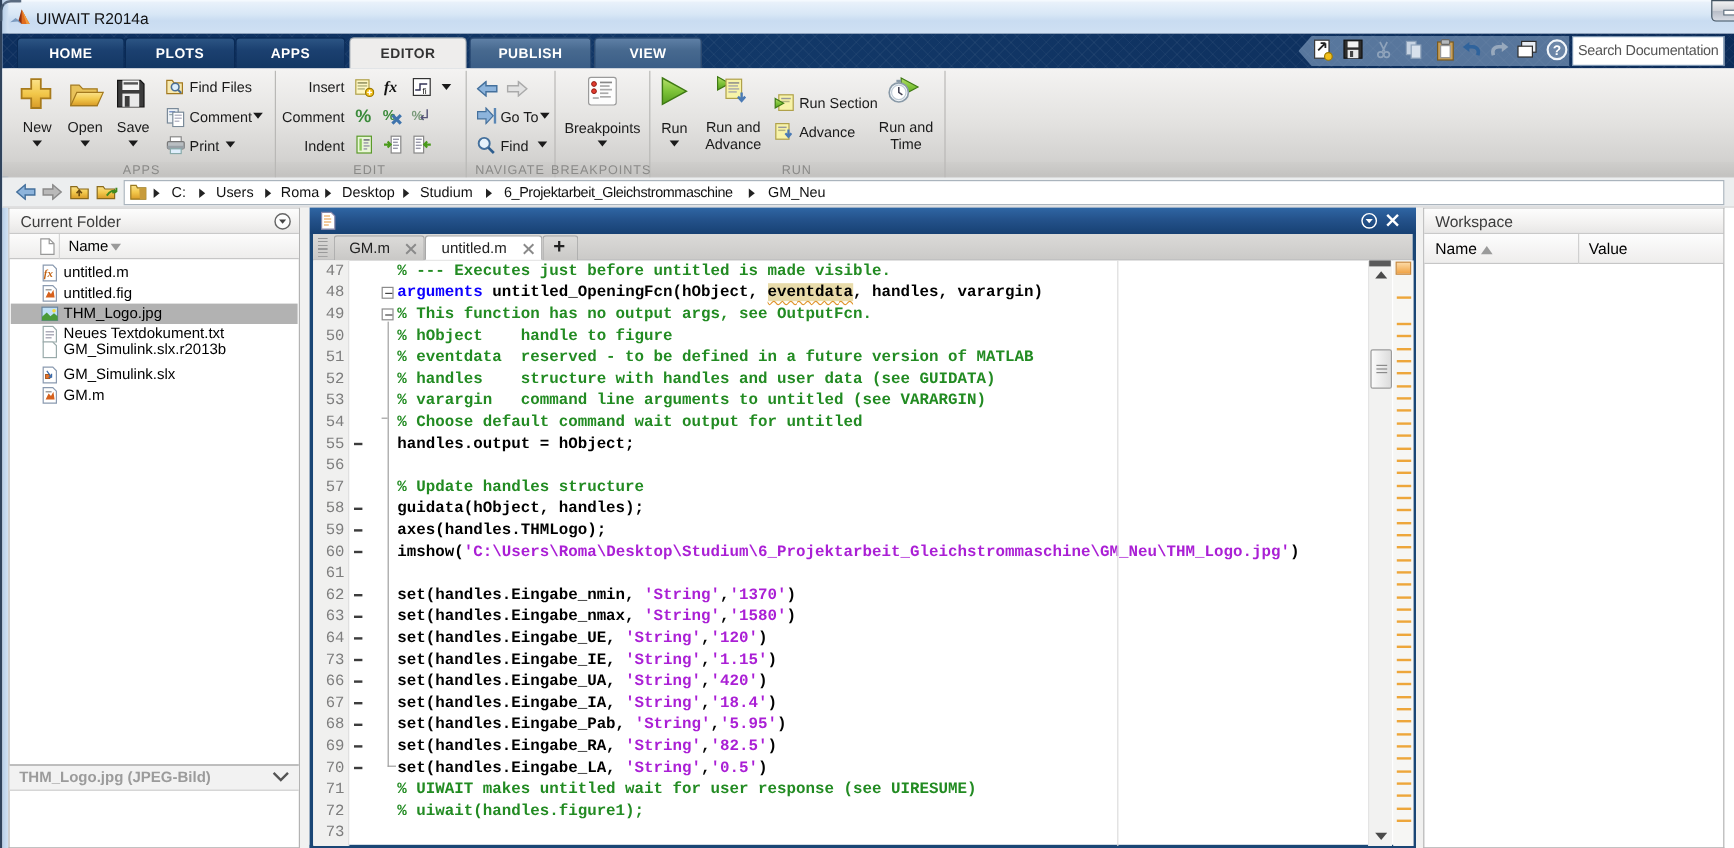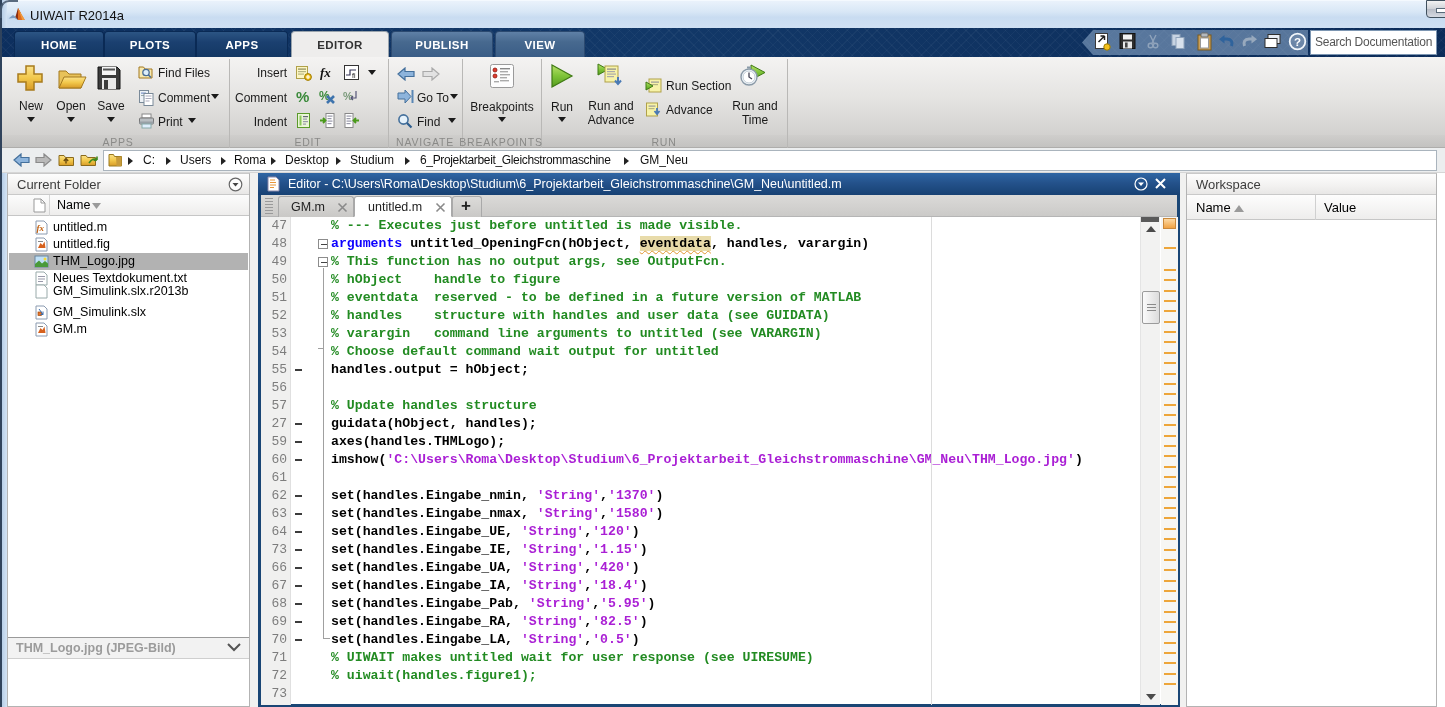--- a/index.html
+++ b/index.html
@@ -453,21 +453,20 @@
     </div>
     <div id="lfoot">THM_Logo.jpg (JPEG-Bild)<svg class="ab" style="right:8px;top:5px" width="14" height="9" viewBox="0 0 14 9">
         <path d="M1 1 L7 7 L13 1" stroke="#555" stroke-width="2" fill="none"></path>
       </svg></div>
   </div>
 <div id="ehead" class="ab">
     <svg class="ab" style="left:8px;top:3px" width="15" height="16" viewBox="0 0 15 16">
       <path d="M2 1 L10 1 L13 4 L13 15 L2 15 Z" fill="#fff" stroke="#88a"></path>
       <path d="M4 4 L9 4 M4 6.5 L10 6.5 M4 9 L10 9 M4 11.5 L8 11.5" stroke="#e8963a" stroke-width="1"></path>
     </svg>
-    <span class="et">Editor - C:\Users\Roma\Desktop\Studium\6_Projektarbeit_Gleichstrommaschine\GM_Neu\untitled.m</span>
     <svg class="ab" style="right:32px;top:4px" width="14" height="14" viewBox="0 0 14 14">
       <circle cx="7" cy="7" r="6" fill="none" stroke="#fff" stroke-width="1.2"></circle>
       <path d="M4 5.5 L7 9 L10 5.5 Z" fill="#fff"></path>
     </svg>
     <svg class="ab" style="right:13px;top:4px" width="13" height="13" viewBox="0 0 13 13">
       <path d="M2 2 L11 11 M11 2 L2 11" stroke="#fff" stroke-width="2"></path>
     </svg>
   </div>
 <div id="editor" class="ab">
     <div id="etabs">
@@ -497,21 +496,21 @@
       <div class="ln" style="top:18px">48</div>
       <div class="ln" style="top:36px">49</div>
       <div class="ln" style="top:54px">50</div>
       <div class="ln" style="top:72px">51</div>
       <div class="ln" style="top:90px">52</div>
       <div class="ln" style="top:108px">53</div>
       <div class="ln" style="top:126px">54</div>
       <div class="ln" style="top:144px">55</div>
       <div class="ln" style="top:162px">56</div>
       <div class="ln" style="top:180px">57</div>
-      <div class="ln" style="top:198px">27</div>
+      <div class="ln" style="top:198px">58</div>
       <div class="ln" style="top:216px">59</div>
       <div class="ln" style="top:234px">60</div>
       <div class="ln" style="top:252px">61</div>
       <div class="ln" style="top:270px">62</div>
       <div class="ln" style="top:288px">63</div>
       <div class="ln" style="top:306px">64</div>
       <div class="ln" style="top:324px">73</div>
       <div class="ln" style="top:342px">66</div>
       <div class="ln" style="top:360px">67</div>
       <div class="ln" style="top:378px">68</div>

